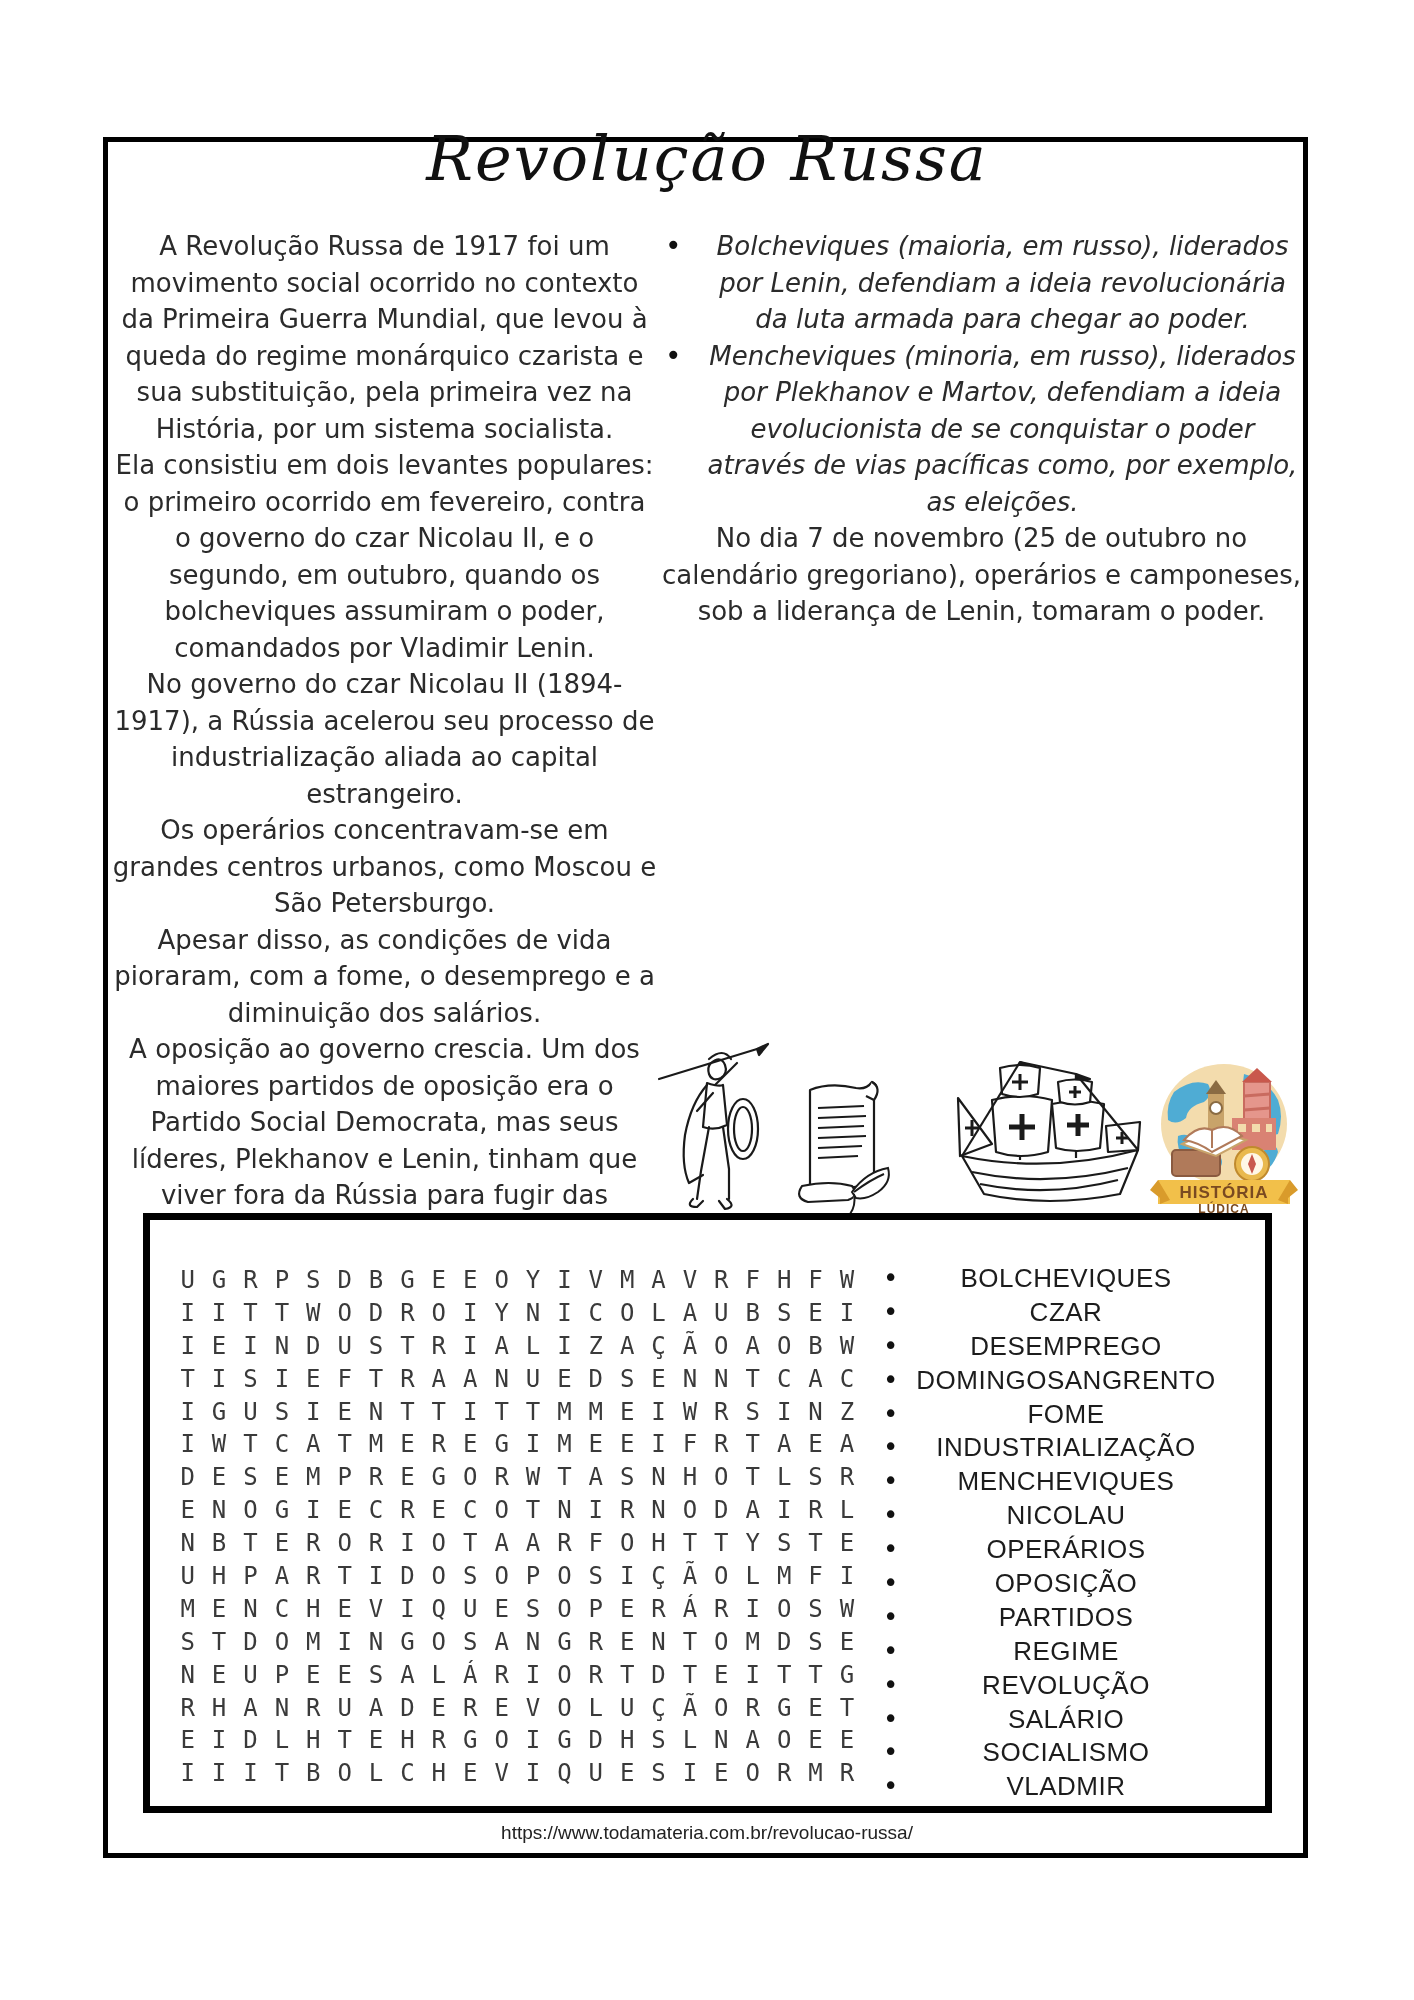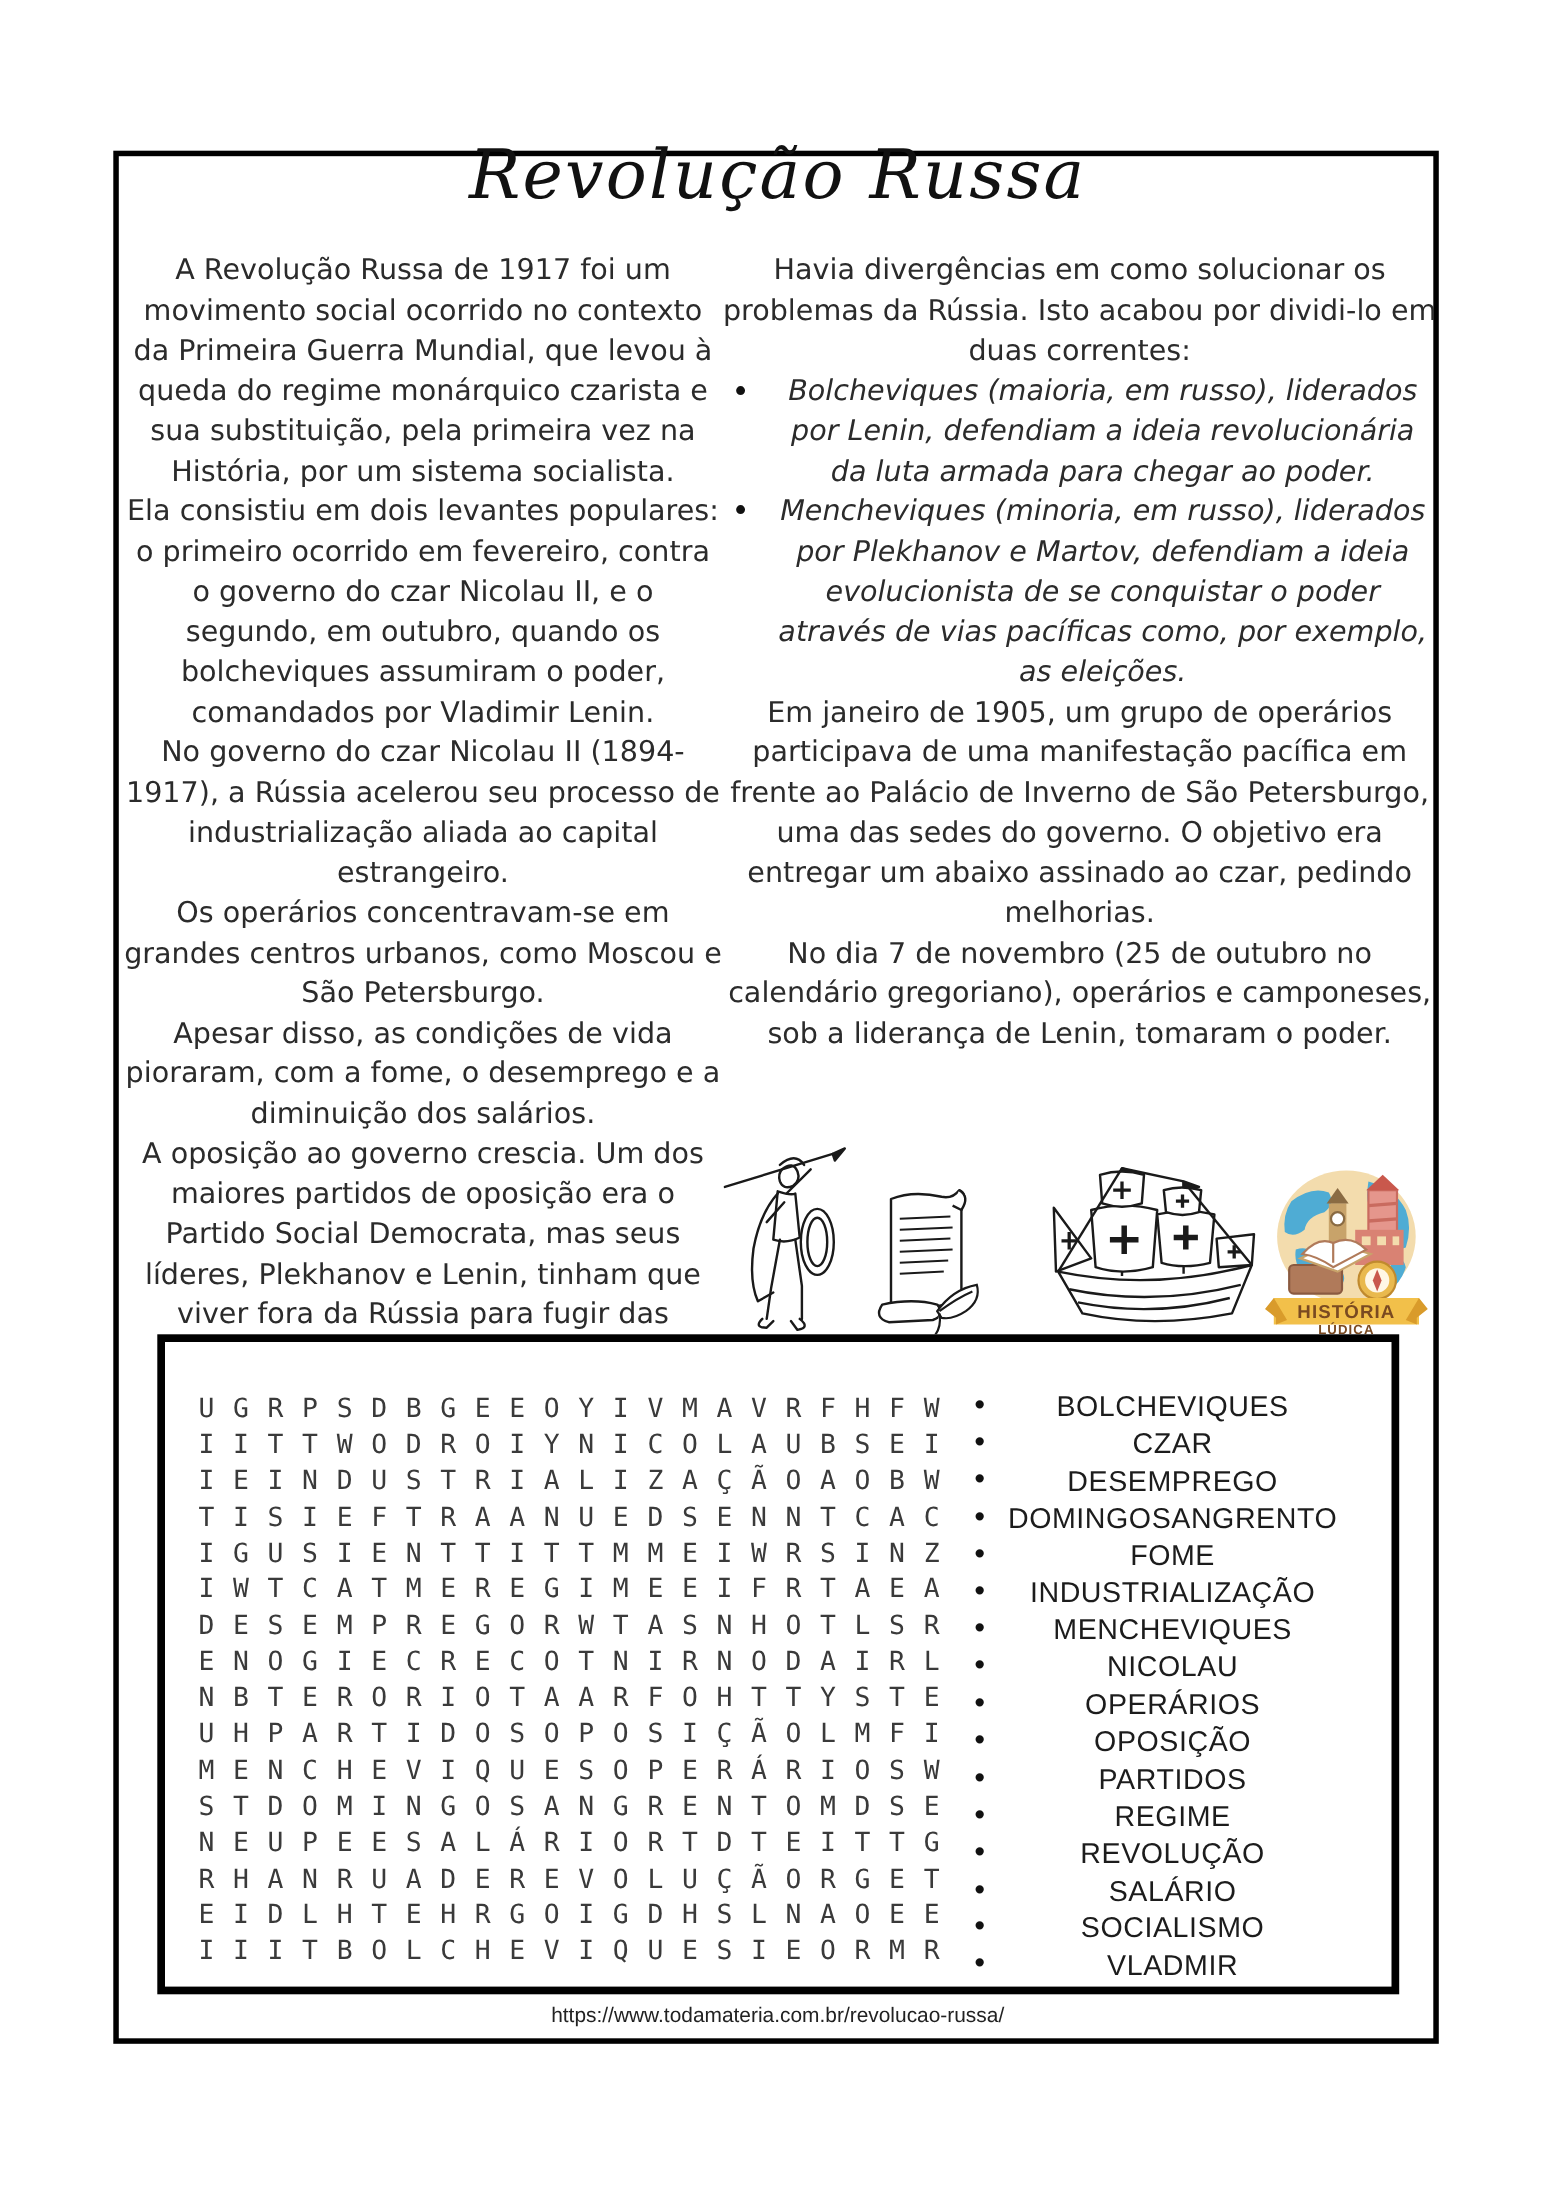--- a/index.html
+++ b/index.html
@@ -54,30 +54,28 @@
 <div class="columns">
   <div class="col-left">
       <p class="para">A Revolução Russa de 1917 foi um movimento social ocorrido no contexto da Primeira Guerra Mundial, que levou à queda do regime monárquico czarista e sua substituição, pela primeira vez na História, por um sistema socialista.</p>
       <p class="para">Ela consistiu em dois levantes populares: o primeiro ocorrido em fevereiro, contra o governo do czar Nicolau II, e o segundo, em outubro, quando os bolcheviques assumiram o poder, comandados por Vladimir Lenin.</p>
       <p class="para">No governo do czar Nicolau II (1894-1917), a Rússia acelerou seu processo de industrialização aliada ao capital estrangeiro.</p>
       <p class="para">Os operários concentravam-se em grandes centros urbanos, como Moscou e São Petersburgo.</p>
       <p class="para">Apesar disso, as condições de vida pioraram, com a fome, o desemprego e a diminuição dos salários.</p>
       <p class="para">A oposição ao governo crescia. Um dos maiores partidos de oposição era o Partido Social Democrata, mas seus líderes, Plekhanov e Lenin, tinham que viver fora da Rússia para fugir das perseguições políticas.</p>
     </div>
   <div class="col-right">
-      <p class="para">Havia divergências em como solucionar os problemas da Rússia. Isto acabou por dividi-lo em duas correntes:</p>
       <div class="bullet-item">
         <span class="dot">•</span>
         <p class="para bullet-text">Bolcheviques (maioria, em russo), liderados por Lenin, defendiam a ideia revolucionária da luta armada para chegar ao poder.</p>
       </div>
       <div class="bullet-item">
         <span class="dot">•</span>
         <p class="para bullet-text">Mencheviques (minoria, em russo), liderados por Plekhanov e Martov, defendiam a ideia evolucionista de se conquistar o poder através de vias pacíficas como, por exemplo, as eleições.</p>
       </div>
-      <p class="para">Em janeiro de 1905, um grupo de operários participava de uma manifestação pacífica em frente ao Palácio de Inverno de São Petersburgo, uma das sedes do governo. O objetivo era entregar um abaixo assinado ao czar, pedindo melhorias.</p>
       <p class="para">No dia 7 de novembro (25 de outubro no calendário gregoriano), operários e camponeses, sob a liderança de Lenin, tomaram o poder.</p>
     </div>
 </div>
 
 <svg class="illus" style="left:653px;top:1033px;" width="118" height="182" viewBox="0 0 118 182">
   <g fill="none" stroke="#1a1a1a" stroke-width="2.2" stroke-linecap="round" stroke-linejoin="round">
     <line x1="6" y1="46" x2="104" y2="16"></line>
     <polygon points="104,16 115,11 106,22" fill="#1a1a1a"></polygon>
     <path d="M58,30 q10,-8 14,2 q3,8 -4,13 q-9,4 -12,-4 q-2,-7 2,-11 z"></path>
     <path d="M56,26 q14,-12 22,0"></path>

